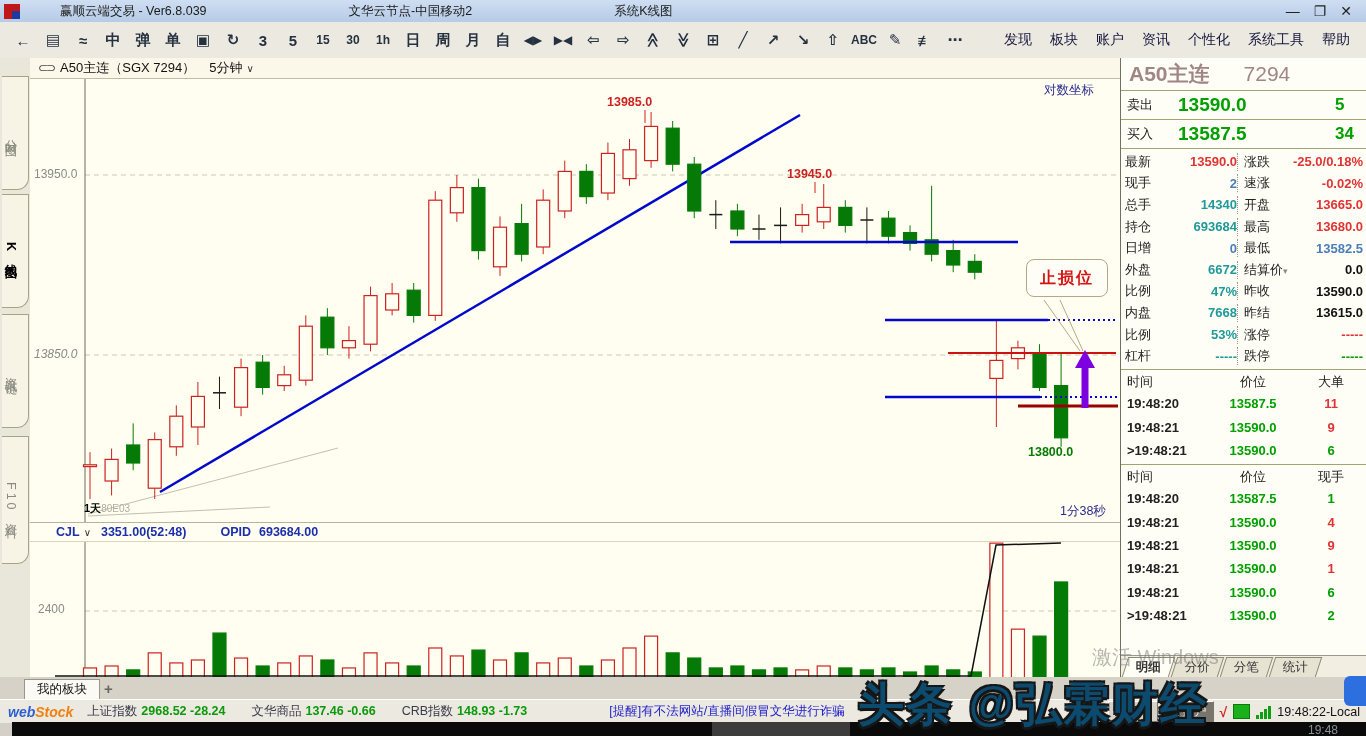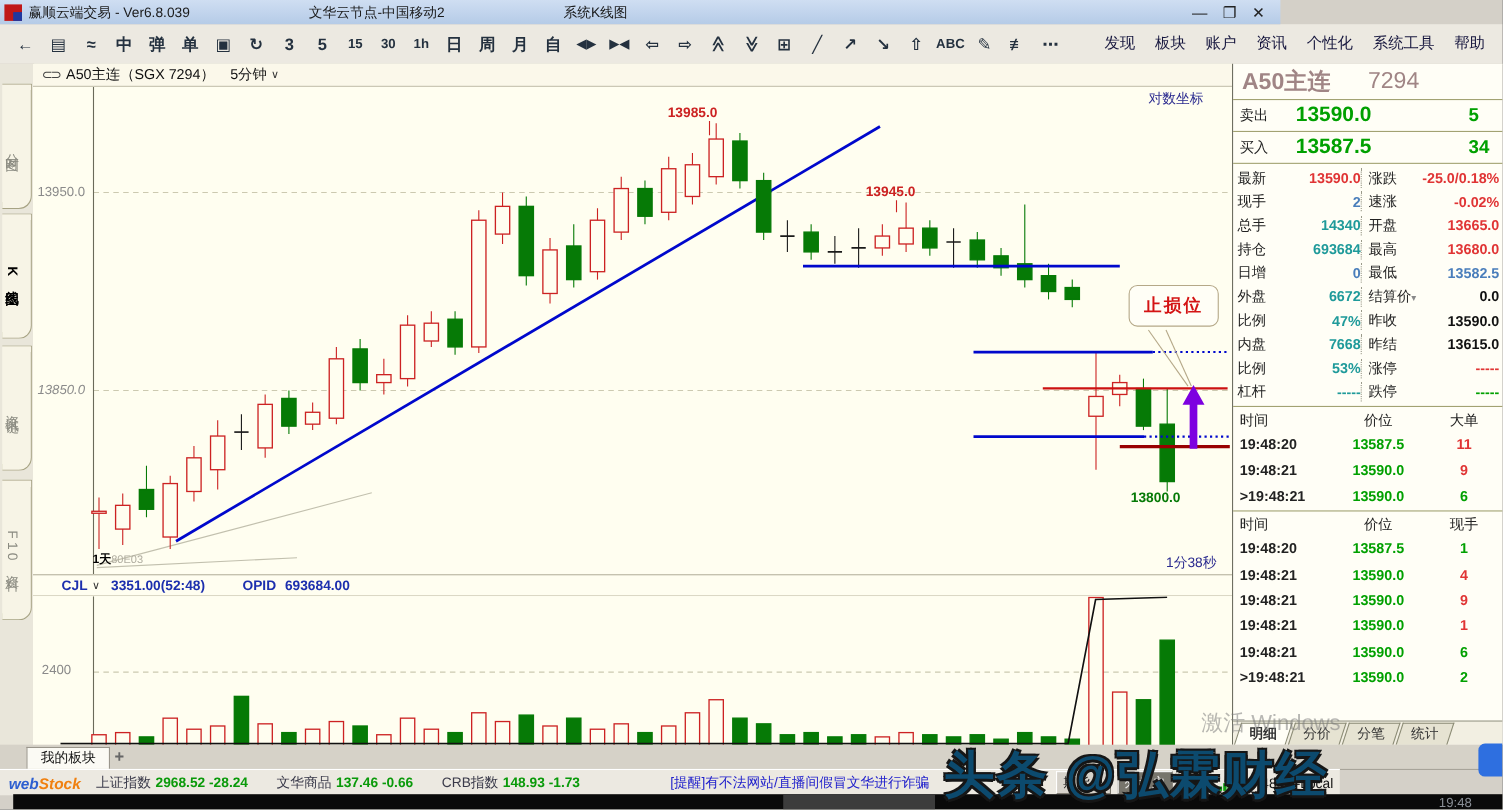--- a/index.html
+++ b/index.html
@@ -1,20 +1,20 @@
 <!DOCTYPE html>
 <html><head>
 <meta charset="utf-8">
 <style>
   html,body{margin:0;padding:0;background:#888;}
   .screen{position:relative;width:1366px;height:736px;background:#d4d0c8;overflow:hidden;
     font-family:"Liberation Sans","DejaVu Sans",sans-serif;font-size:13px;color:#111;}
   
-  .titlebar{position:absolute;left:0;top:0;width:1164px;height:22px;
-    background:linear-gradient(#cfdef2,#b5cbe7);display:flex;align-items:center;border-bottom:1px solid #8aa0c0;}
+  .titlebar{position:absolute;left:0;top:0;width:1366px;height:22px;
+    background:linear-gradient(#cfdef2,#b5cbe7);display:flex;align-items:center;border-bottom:1px solid #8aa0c0;gap:34px;}
   .app-logo{width:16px;height:15px;margin:0 6px 0 4px;background:#c01818;position:relative;flex:none;}
   .app-logo::after{content:"";position:absolute;right:0;bottom:0;width:8px;height:8px;background:#2038a0;}
   .tb-text{margin-right:8px;color:#1a1a1a;font-size:12.5px;}
   .tb-text.sp{margin-left:100px;}
   .win-controls{margin-left:auto;display:flex;gap:14px;padding-right:14px;font-size:14px;color:#222;}
   .win-controls span{cursor:default;}
   
   .toolbar{position:absolute;left:0;top:22px;width:1366px;height:36px;background:#ece9e1;
     border-bottom:1px solid #b8b4aa;display:flex;align-items:center;}
   #tb-icons{display:flex;align-items:center;gap:4px;padding-left:10px;}
@@ -82,21 +82,21 @@
   .ptabs{margin-top:auto;height:21px;display:flex;align-items:flex-end;gap:2px;padding:0 4px;border-top:1px solid #9a9a8a;background:#f2efe2;}
   .ptab{transform:skewX(-18deg);border:1px solid #8a8a74;border-bottom:none;background:#e6e3d2;
     padding:1px 10px;font-size:12.5px;color:#333;}
   .ptab span{display:inline-block;transform:skewX(18deg);}
   .ptab.active{background:#fffef6;font-weight:bold;}
   
   .board-row{position:absolute;left:0;top:677px;width:1366px;height:22px;background:#d6d2c8;border-bottom:1px solid #a8a49a;}
   .btab{position:absolute;left:24px;top:2px;height:19px;padding:0 12px;background:#fbfaf4;border:1px solid #9a968c;
     border-bottom:none;display:flex;align-items:center;font-size:12.5px;}
   .bplus{position:absolute;left:104px;top:3px;color:#666;font-size:15px;font-weight:bold;}
-  .statusbar{position:absolute;left:0;top:699px;width:1218px;height:23px;background:#ece9e1;border-top:1px solid #fff;
+  .statusbar{position:absolute;left:0;top:699px;width:1366px;height:23px;background:#ece9e1;border-top:1px solid #fff;
     display:flex;align-items:center;font-size:12.5px;}
   .wslogo{margin:0 14px 0 8px;font-size:14px;font-weight:bold;font-style:italic;}
   .wslogo .w{color:#2d5fd0;}
   .wslogo .s{color:#f08010;}
   .idx{margin-right:26px;}
   .idx .il{color:#3a3a4a;margin-right:4px;}
   .idx .iv{color:#0a9a0a;font-weight:bold;}
   .alert{color:#2222cc;margin-left:56px;}
   .sb-right{margin-left:auto;display:flex;align-items:center;gap:6px;padding-right:6px;}
   .sbtn{background:#d6d2ca;border:1px solid;border-color:#fff #7a766c #7a766c #fff;padding:1px 6px;font-size:12px;}

